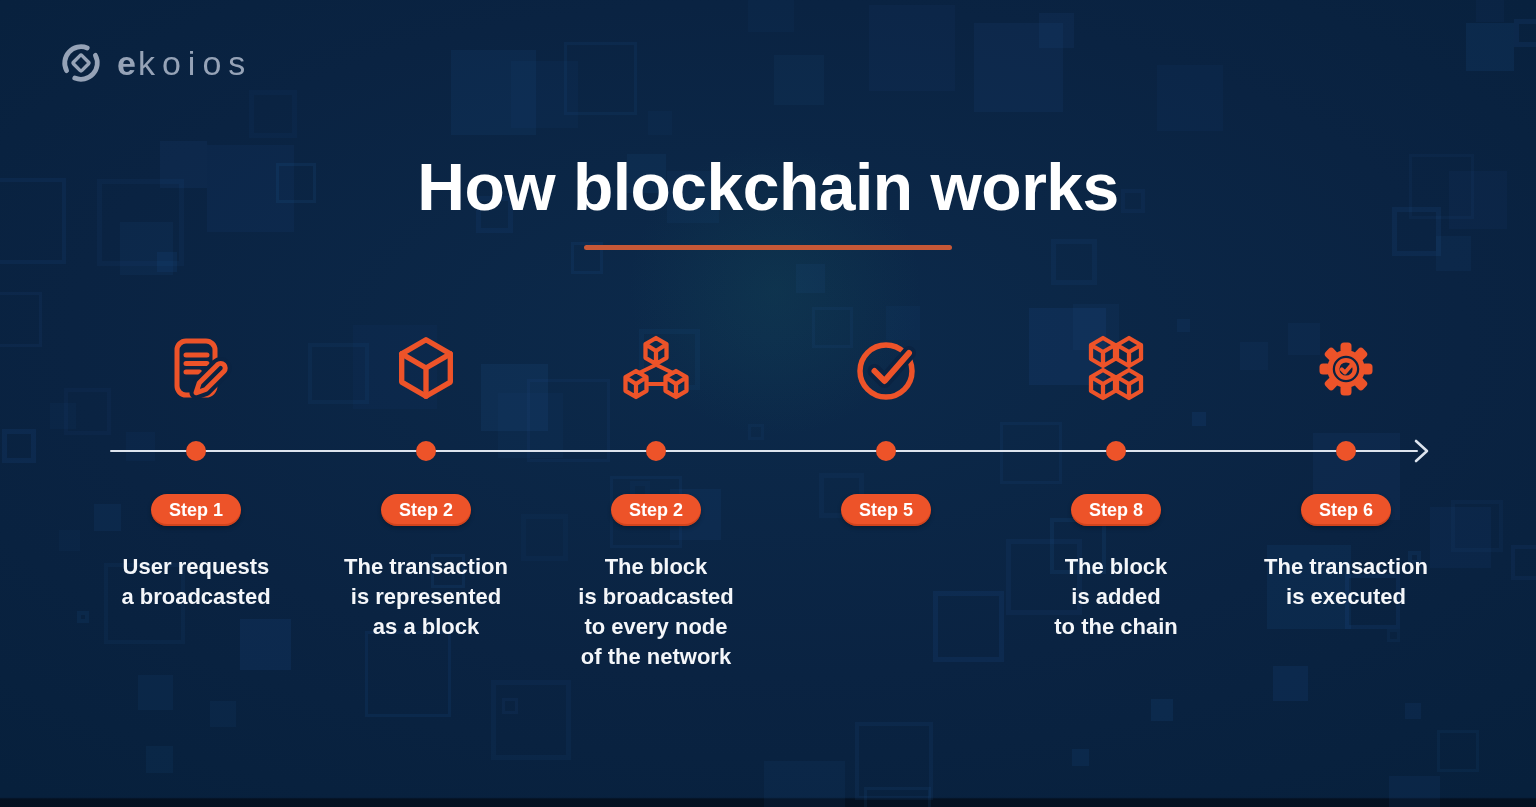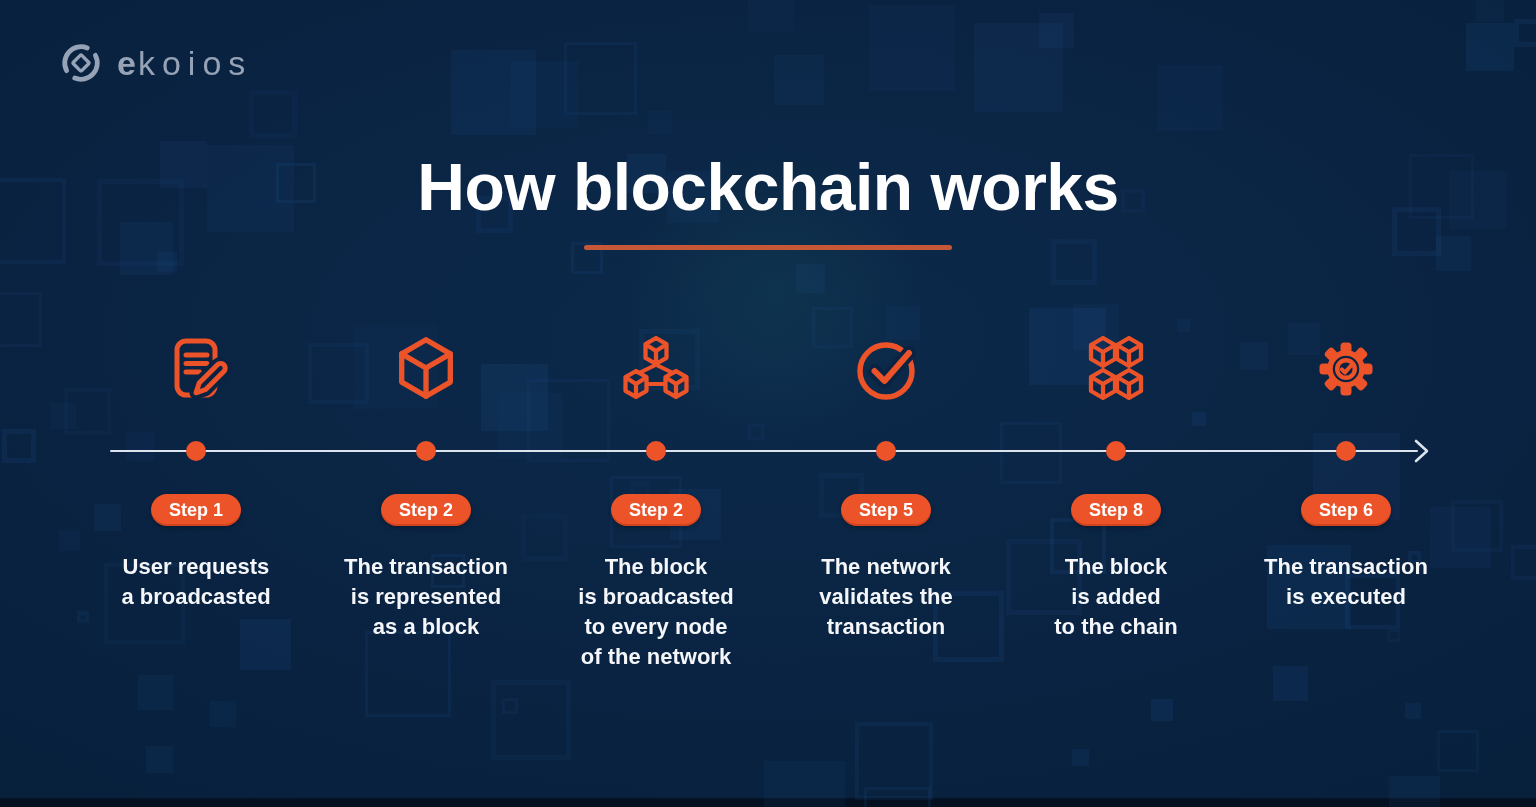--- a/index.html
+++ b/index.html
@@ -222,23 +222,20 @@
     <div class="step" style="left:690px">
       <div class="icon-box">
         <svg width="72" height="72" viewBox="0 0 72 72" stroke-width="5.5">
           <circle cx="36" cy="39" r="26"></circle>
           <path class="halo2" stroke-width="14" d="M24.5,39 L34.5,49 L59,21"></path>
           <path d="M24.5,39 L34.5,49 L59,21" stroke-width="6"></path>
         </svg>
       </div>
       <div class="dot"></div>
       <div class="badge">Step 5</div>
-      <div class="desc">The network
-validates the
-transaction</div>
     </div>
 
     <div class="step" style="left:920px">
       <div class="icon-box">
         <svg width="72" height="72" viewBox="0 0 72 72" stroke-width="4.3">
           <path d="M23,6 L35,13 V27 L23,34 L11,27 V13 Z M11,13 L23,20 L35,13 M23,20 V34"></path>
           <path d="M49,6 L61,13 V27 L49,34 L37,27 V13 Z M37,13 L49,20 L61,13 M49,20 V34"></path>
           <path d="M23,38 L35,45 V59 L23,66 L11,59 V45 Z M11,45 L23,52 L35,45 M23,52 V66"></path>
           <path d="M49,38 L61,45 V59 L49,66 L37,59 V45 Z M37,45 L49,52 L61,45 M49,52 V66"></path>
         </svg>

